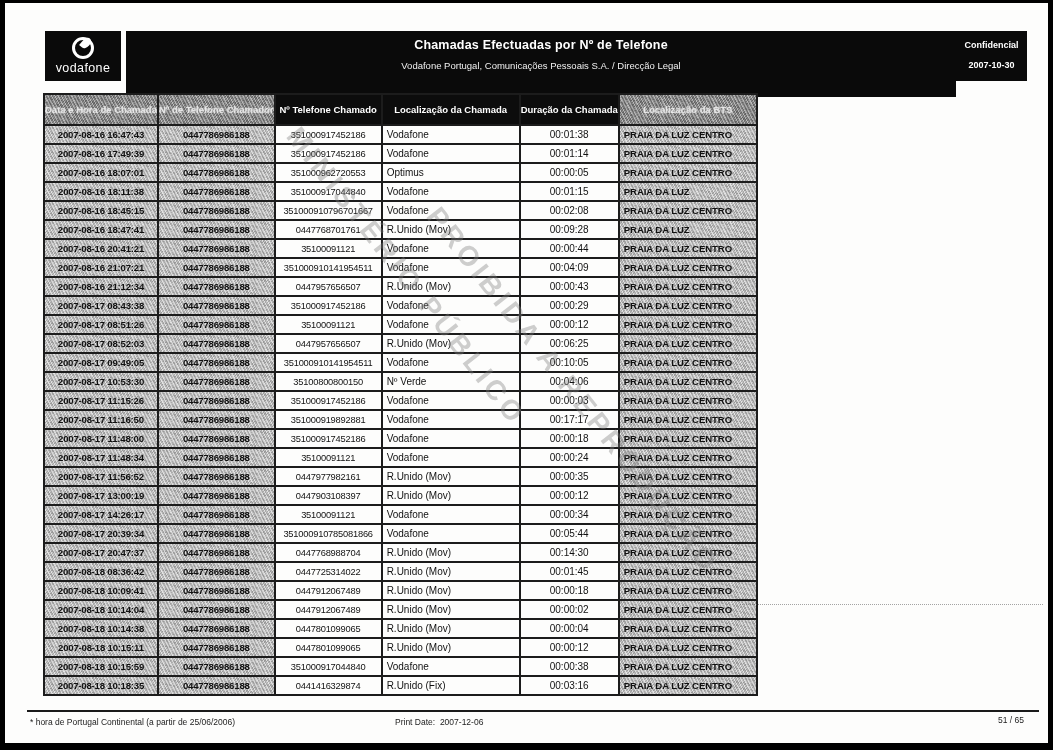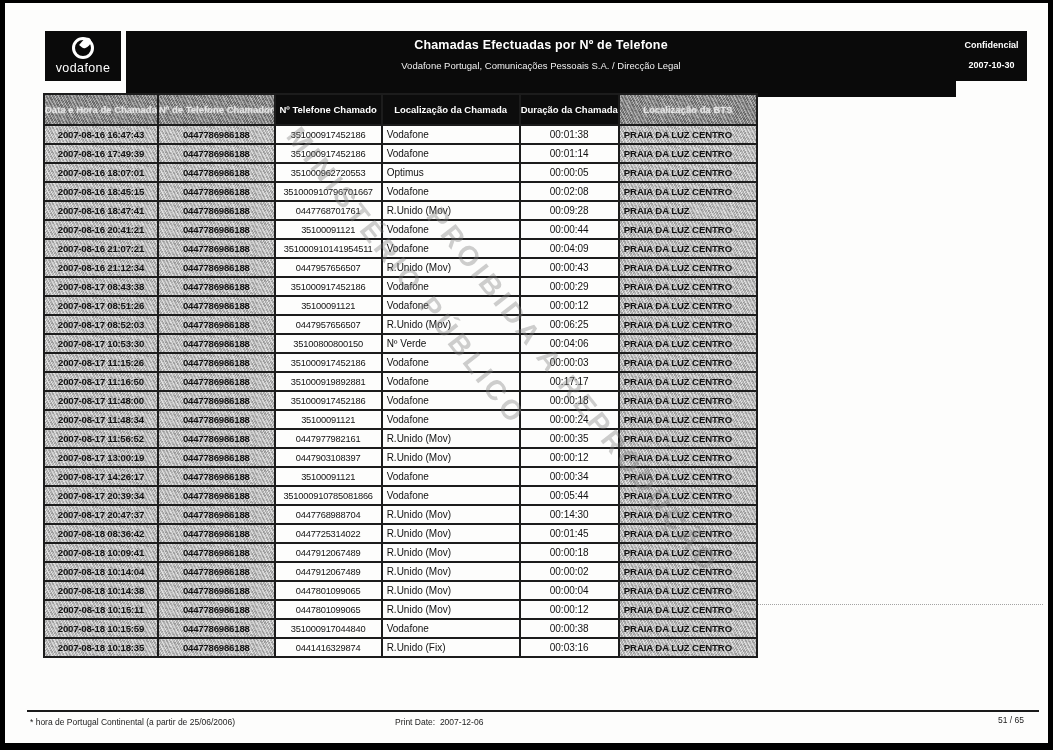--- a/index.html
+++ b/index.html
@@ -160,20 +160,28 @@
           </tr>
           <tr>
             <td class="c-datetime noisy">2007-08-16 18:07:01</td>
             <td class="c-caller noisy">0447786986188</td>
             <td class="c-called">351000962720553</td>
             <td class="c-location">Optimus</td>
             <td class="c-duration">00:00:05</td>
             <td class="c-bts noisy">PRAIA DA LUZ CENTRO</td>
           </tr>
           <tr>
+            <td class="c-datetime noisy">2007-08-16 18:11:38</td>
+            <td class="c-caller noisy">0447786986188</td>
+            <td class="c-called">351000917044840</td>
+            <td class="c-location">Vodafone</td>
+            <td class="c-duration">00:01:15</td>
+            <td class="c-bts noisy">PRAIA DA LUZ</td>
+          </tr>
+          <tr>
             <td class="c-datetime noisy">2007-08-16 18:45:15</td>
             <td class="c-caller noisy">0447786986188</td>
             <td class="c-called">351000910796701667</td>
             <td class="c-location">Vodafone</td>
             <td class="c-duration">00:02:08</td>
             <td class="c-bts noisy">PRAIA DA LUZ CENTRO</td>
           </tr>
           <tr>
             <td class="c-datetime noisy">2007-08-16 18:47:41</td>
             <td class="c-caller noisy">0447786986188</td>
@@ -221,20 +229,28 @@
             <td class="c-location">Vodafone</td>
             <td class="c-duration">00:00:12</td>
             <td class="c-bts noisy">PRAIA DA LUZ CENTRO</td>
           </tr>
           <tr>
             <td class="c-datetime noisy">2007-08-17 08:52:03</td>
             <td class="c-caller noisy">0447786986188</td>
             <td class="c-called">0447957656507</td>
             <td class="c-location">R.Unido (Mov)</td>
             <td class="c-duration">00:06:25</td>
+            <td class="c-bts noisy">PRAIA DA LUZ CENTRO</td>
+          </tr>
+          <tr>
+            <td class="c-datetime noisy">2007-08-17 09:49:05</td>
+            <td class="c-caller noisy">0447786986188</td>
+            <td class="c-called">351000910141954511</td>
+            <td class="c-location">Vodafone</td>
+            <td class="c-duration">00:10:05</td>
             <td class="c-bts noisy">PRAIA DA LUZ CENTRO</td>
           </tr>
           <tr>
             <td class="c-datetime noisy">2007-08-17 10:53:30</td>
             <td class="c-caller noisy">0447786986188</td>
             <td class="c-called">35100800800150</td>
             <td class="c-location">Nº Verde</td>
             <td class="c-duration">00:04:06</td>
             <td class="c-bts noisy">PRAIA DA LUZ CENTRO</td>
           </tr>

